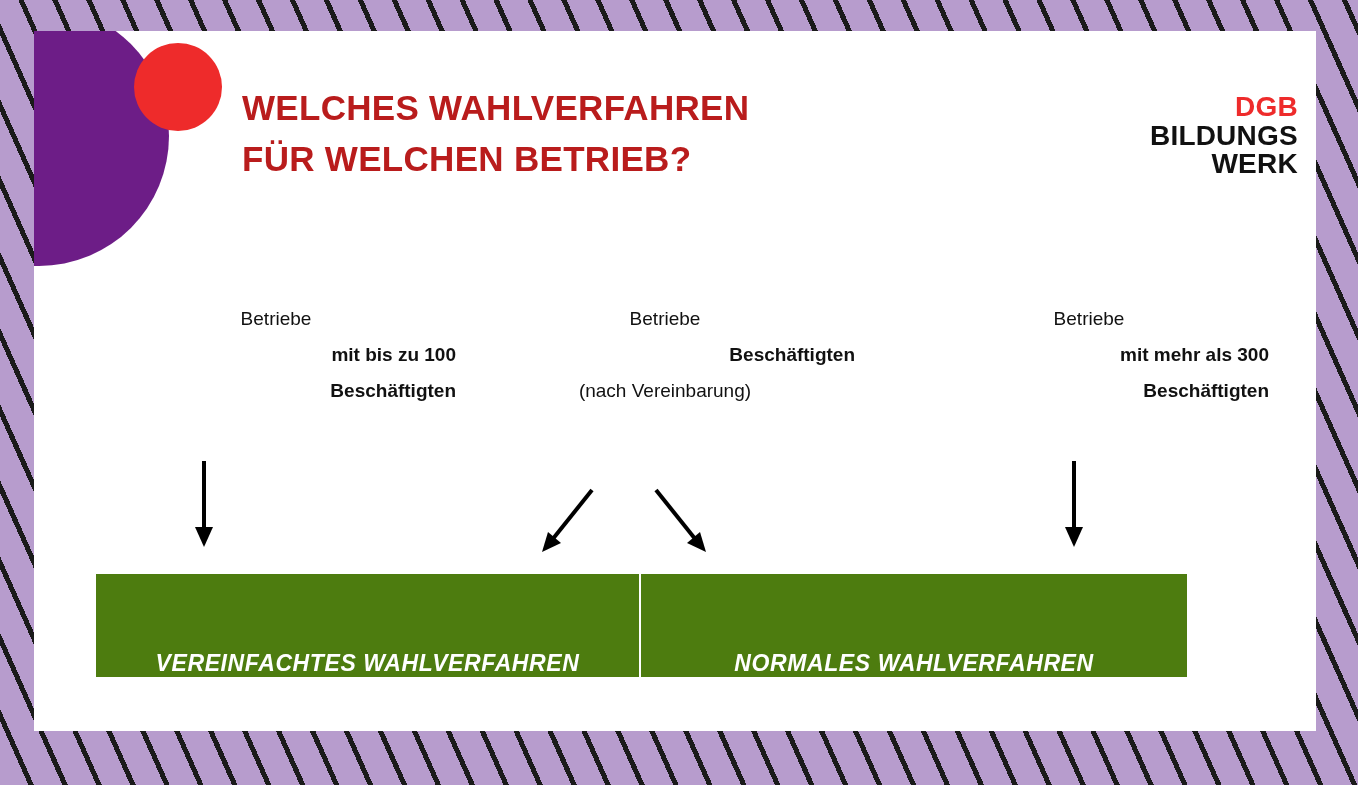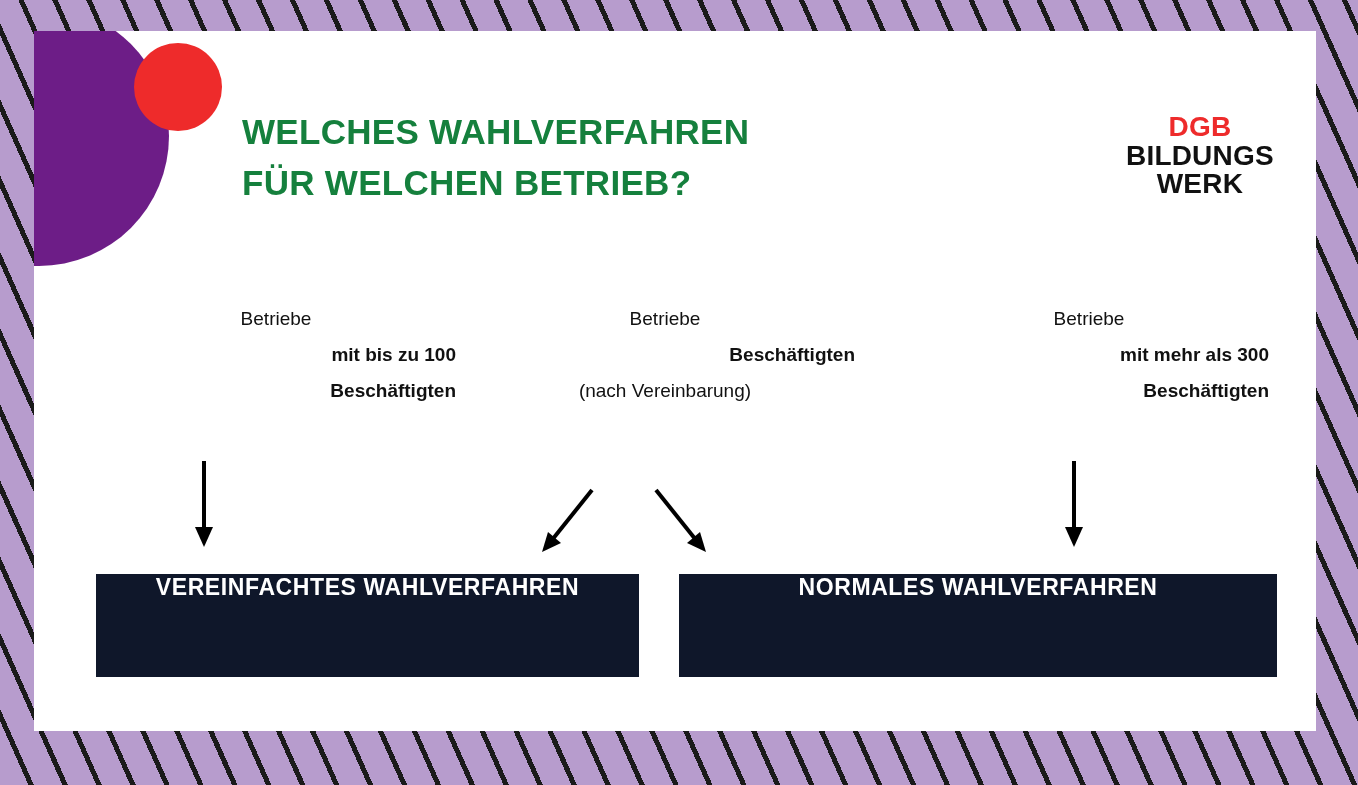--- a/index.html
+++ b/index.html
@@ -57,42 +57,41 @@
     width: 88px;
     height: 88px;
     background: #ee2b2b;
     border-radius: 50%;
   }
 
   
   #title {
     position: absolute;
     left: 208px;
-    top: 76px;
+    top: 52px;
     width: 700px;
     font-size: 35px;
     font-weight: bold;
     line-height: 1.45;
     letter-spacing: 0.3px;
-    color: #15803d;
+    color: #b91c1c;
     text-transform: uppercase;
   }
   #title .line {
     display: block;
     white-space: nowrap;
   }
 
   
   #logo {
     position: absolute;
-    left: 1092px;
+    left: 1116px;
     top: 62px;
     line-height: 1.02;
-    text-align: center;
-    margin-top: 20px;
+    text-align: right;
   }
   #logo .logo-line {
     display: block;
     font-size: 28px;
     font-weight: bold;
     letter-spacing: 0.2px;
     color: #111111;
   }
   #logo .logo-line.accent {
     color: #ee2b2b;
@@ -125,40 +124,41 @@
     overflow: visible;
   }
   #arrow-1 { left: 150px; top: 430px; }
   #arrow-2a { left: 500px; top: 455px; }
   #arrow-2b { left: 610px; top: 455px; }
   #arrow-3 { left: 1020px; top: 430px; }
 
   
   .result-box {
     position: absolute;
-    background: #0f172a;
+    background: #4d7c0f;
     color: #ffffff;
     display: flex;
-    align-items: flex-start;
+    align-items: flex-end;
     justify-content: center;
     font-size: 23px;
     font-weight: bold;
     letter-spacing: 0.6px;
     text-transform: uppercase;
+    font-style: italic;
   }
   #box-simplified {
     left: 62px;
     top: 543px;
     width: 543px;
     height: 103px;
   }
   #box-normal {
-    left: 645px;
+    left: 607px;
     top: 543px;
-    width: 598px;
+    width: 546px;
     height: 103px;
   }
 </style>
 </head>
 <body>
 
 <div id="bg-stripes"></div>
 
 <div id="card">
 

